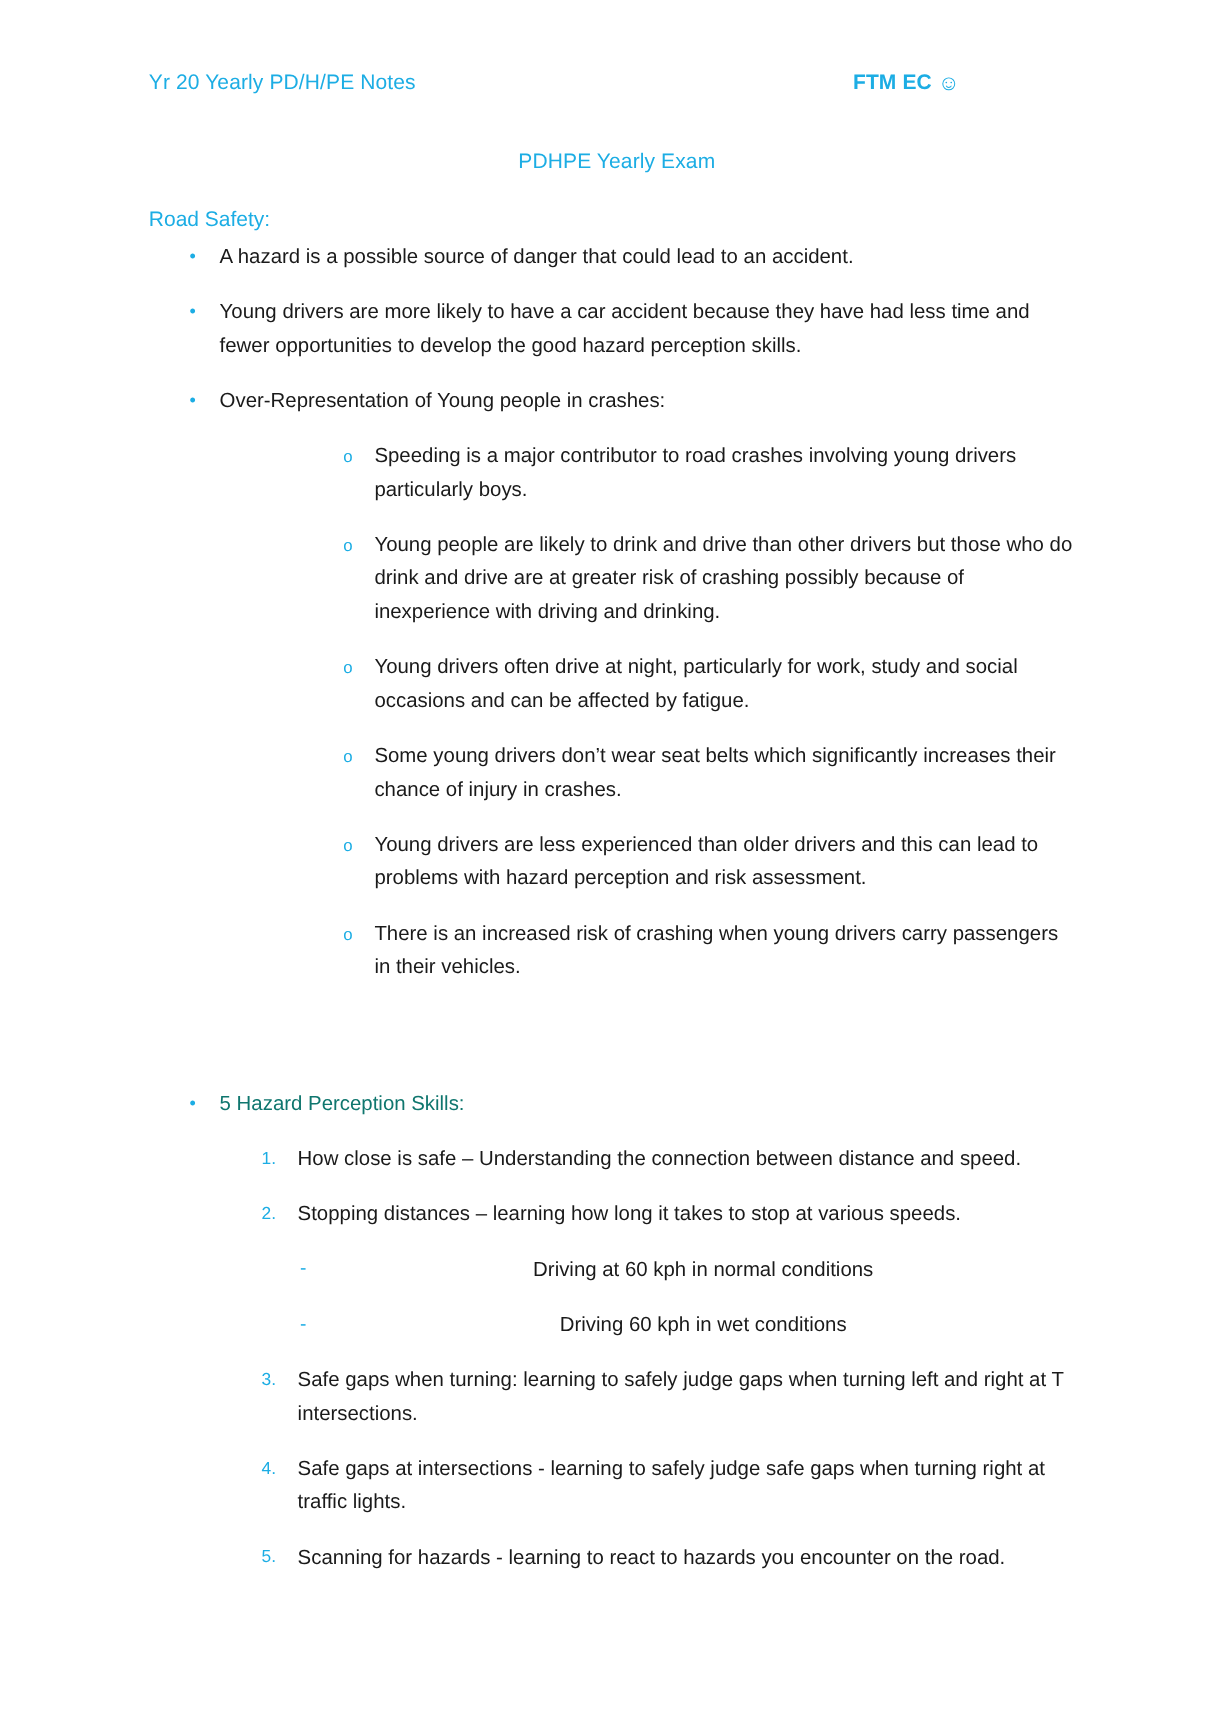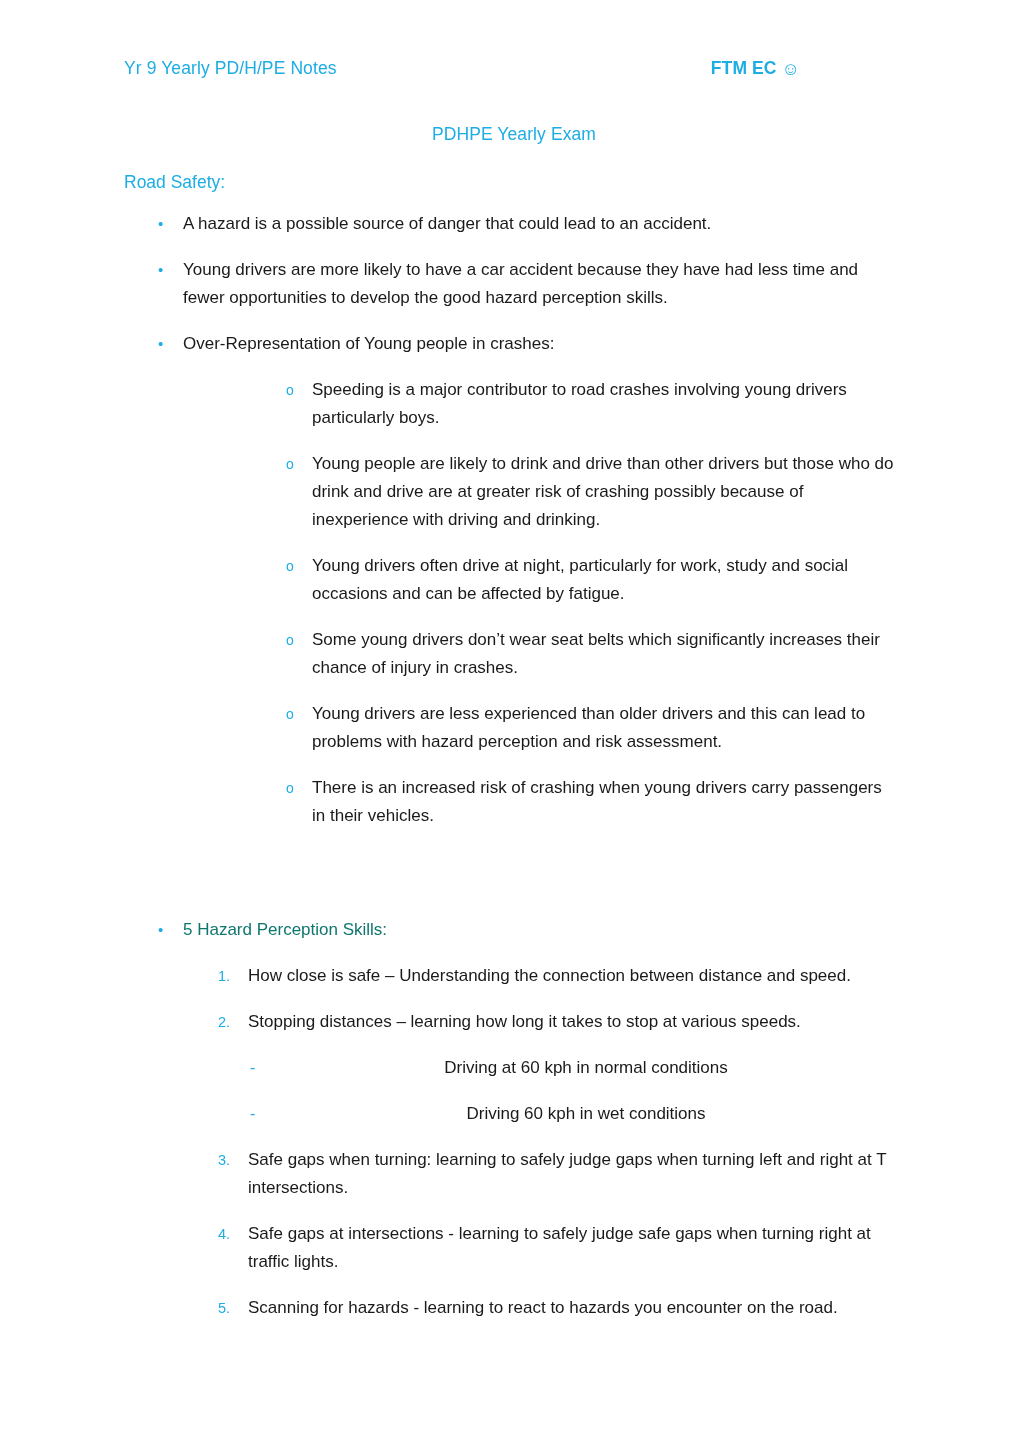--- a/index.html
+++ b/index.html
@@ -68,21 +68,21 @@
     left: 124px;
     width: 790px;
     font-size: 17px;
     line-height: 28px;
   }
 
   .section-heading {
     color: #1CADE4;
     font-size: 17.5px;
     line-height: 28px;
-    margin: 0 0 14px 0;
+    margin: 0 0 4px 0;
   }
 
   
   .row {
     display: flex;
     align-items: flex-start;
     margin: 0 0 18px 0;
   }
   .row .marker {
     flex: 0 0 auto;
@@ -128,21 +128,21 @@
   .heading-row .txt { color: #0f766e; }
 
   .gap-lg { height: 68px; }
 </style>
 </head>
 <body>
 
 <div class="page">
 
   <div class="doc-header">
-    <span>Yr 9 Yearly PD/H/PE Notes</span>
+    <span>Yr 20 Yearly PD/H/PE Notes</span>
     <span class="right">
       <span>FTM EC</span>
       <span class="smiley">☺</span>
     </span>
   </div>
 
   <div class="doc-title">PDHPE Yearly Exam</div>
 
   <div class="content">
 

